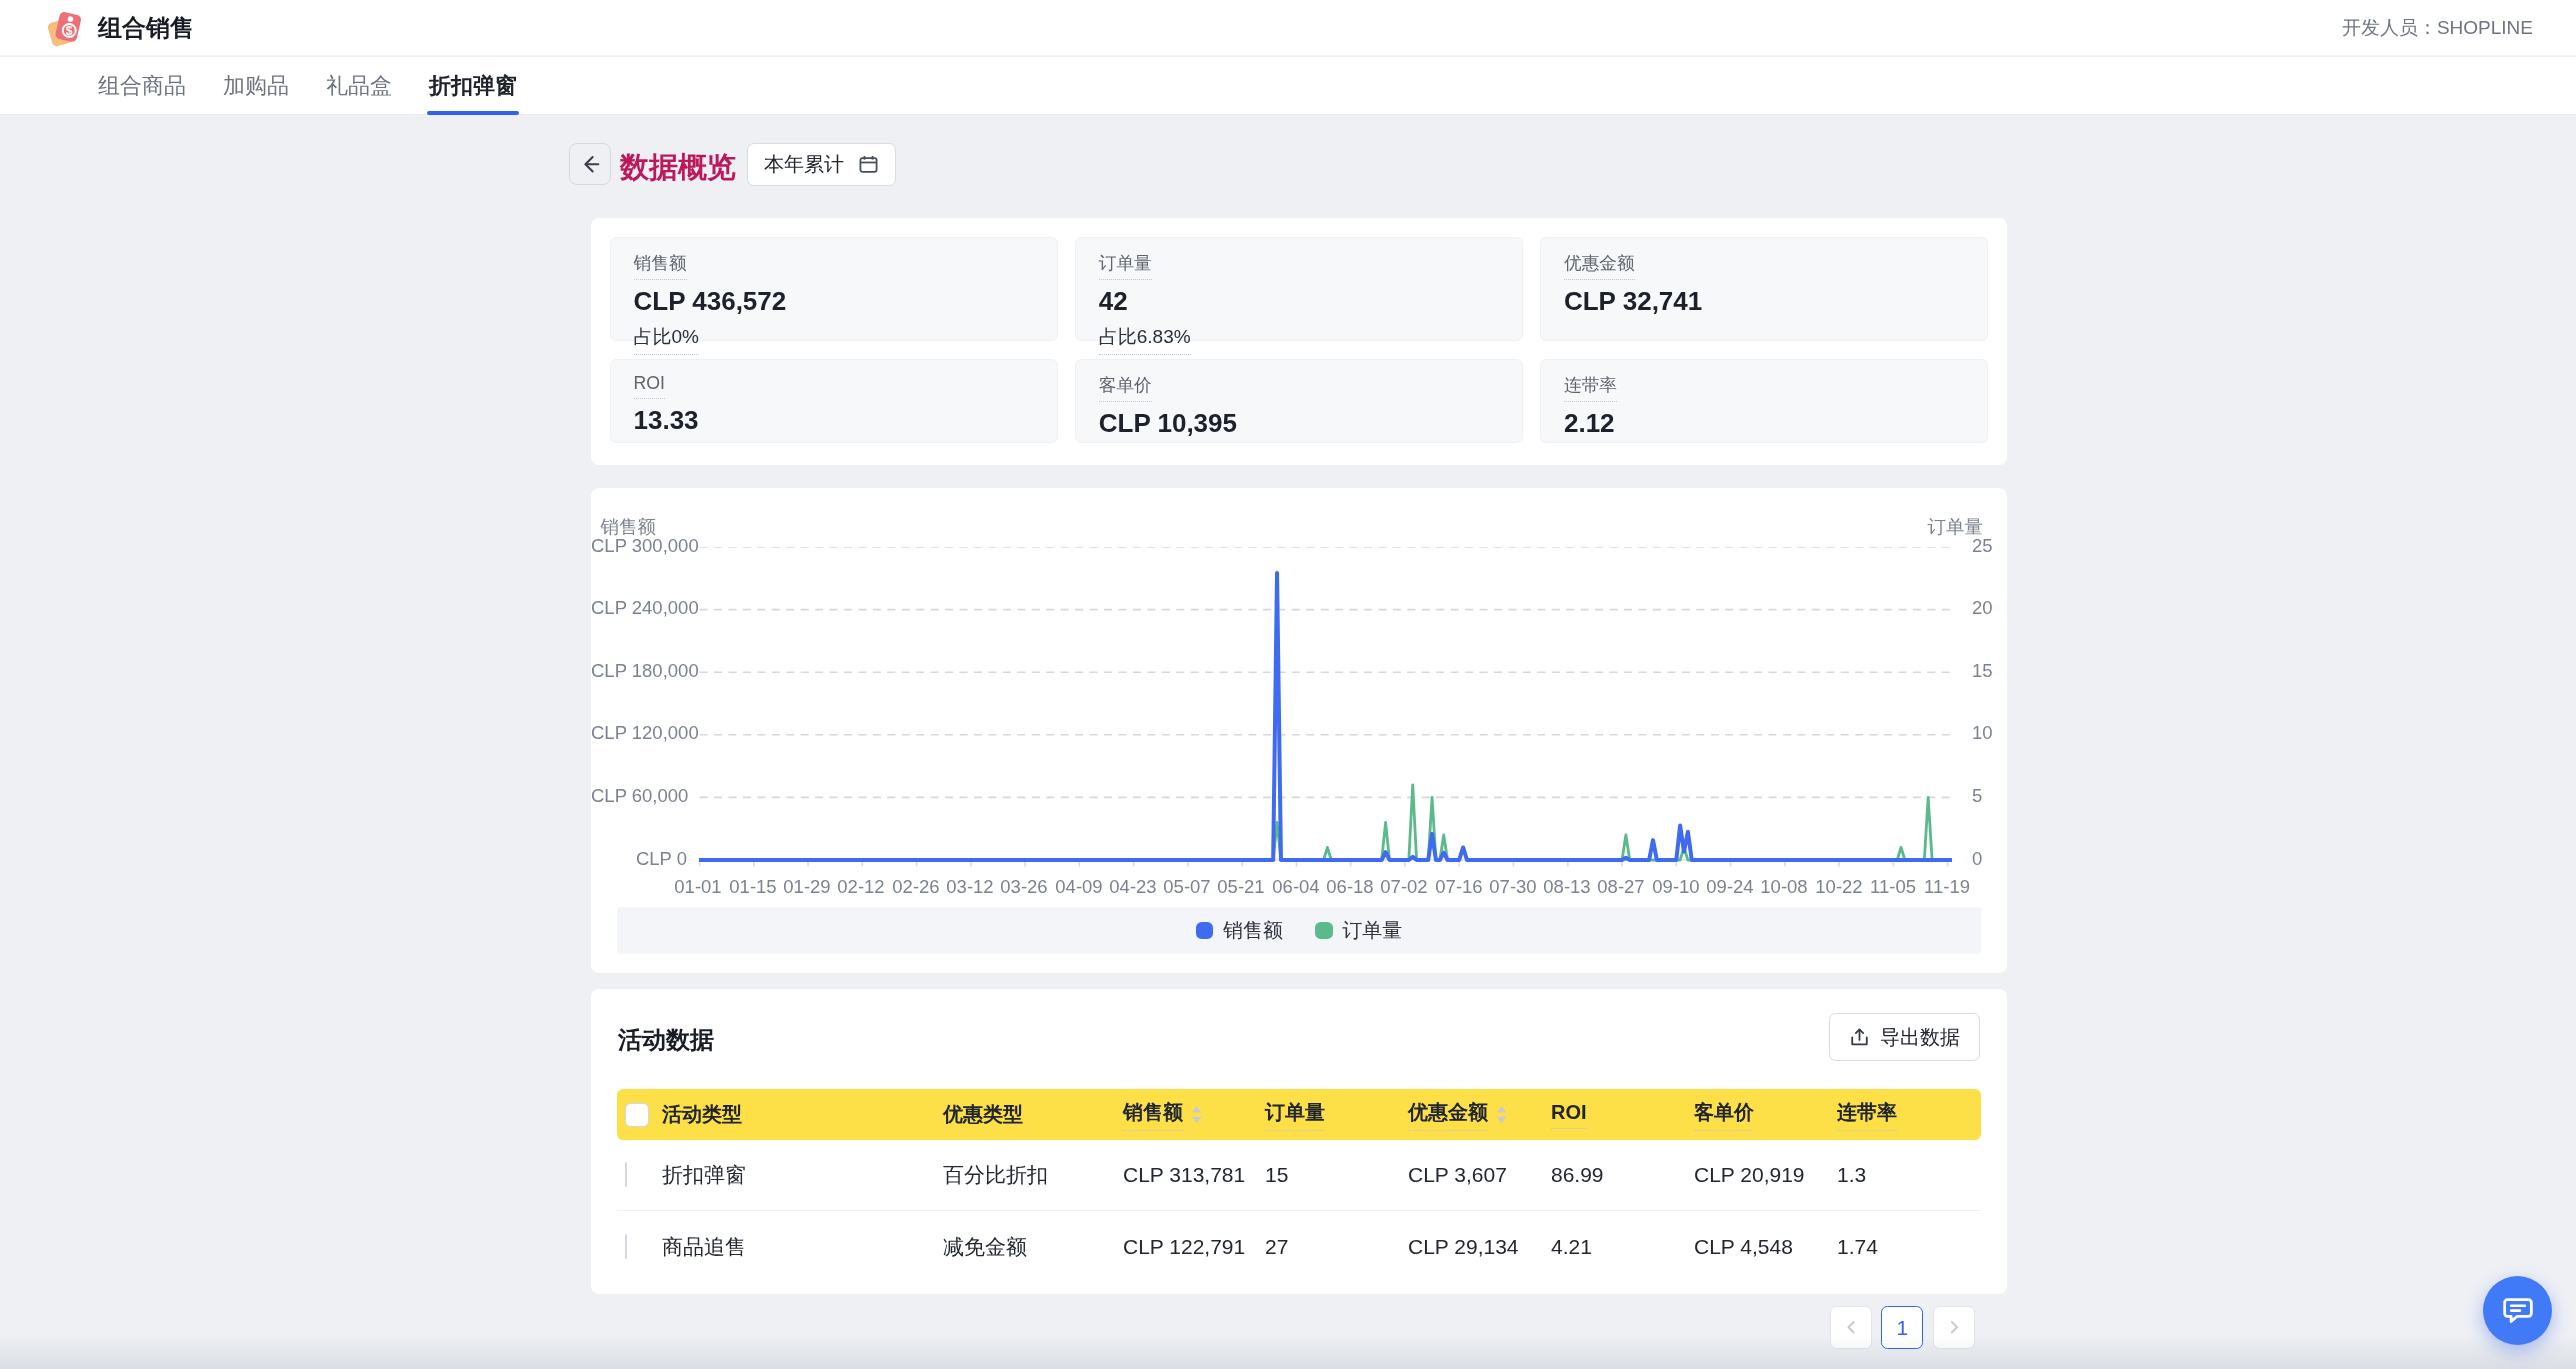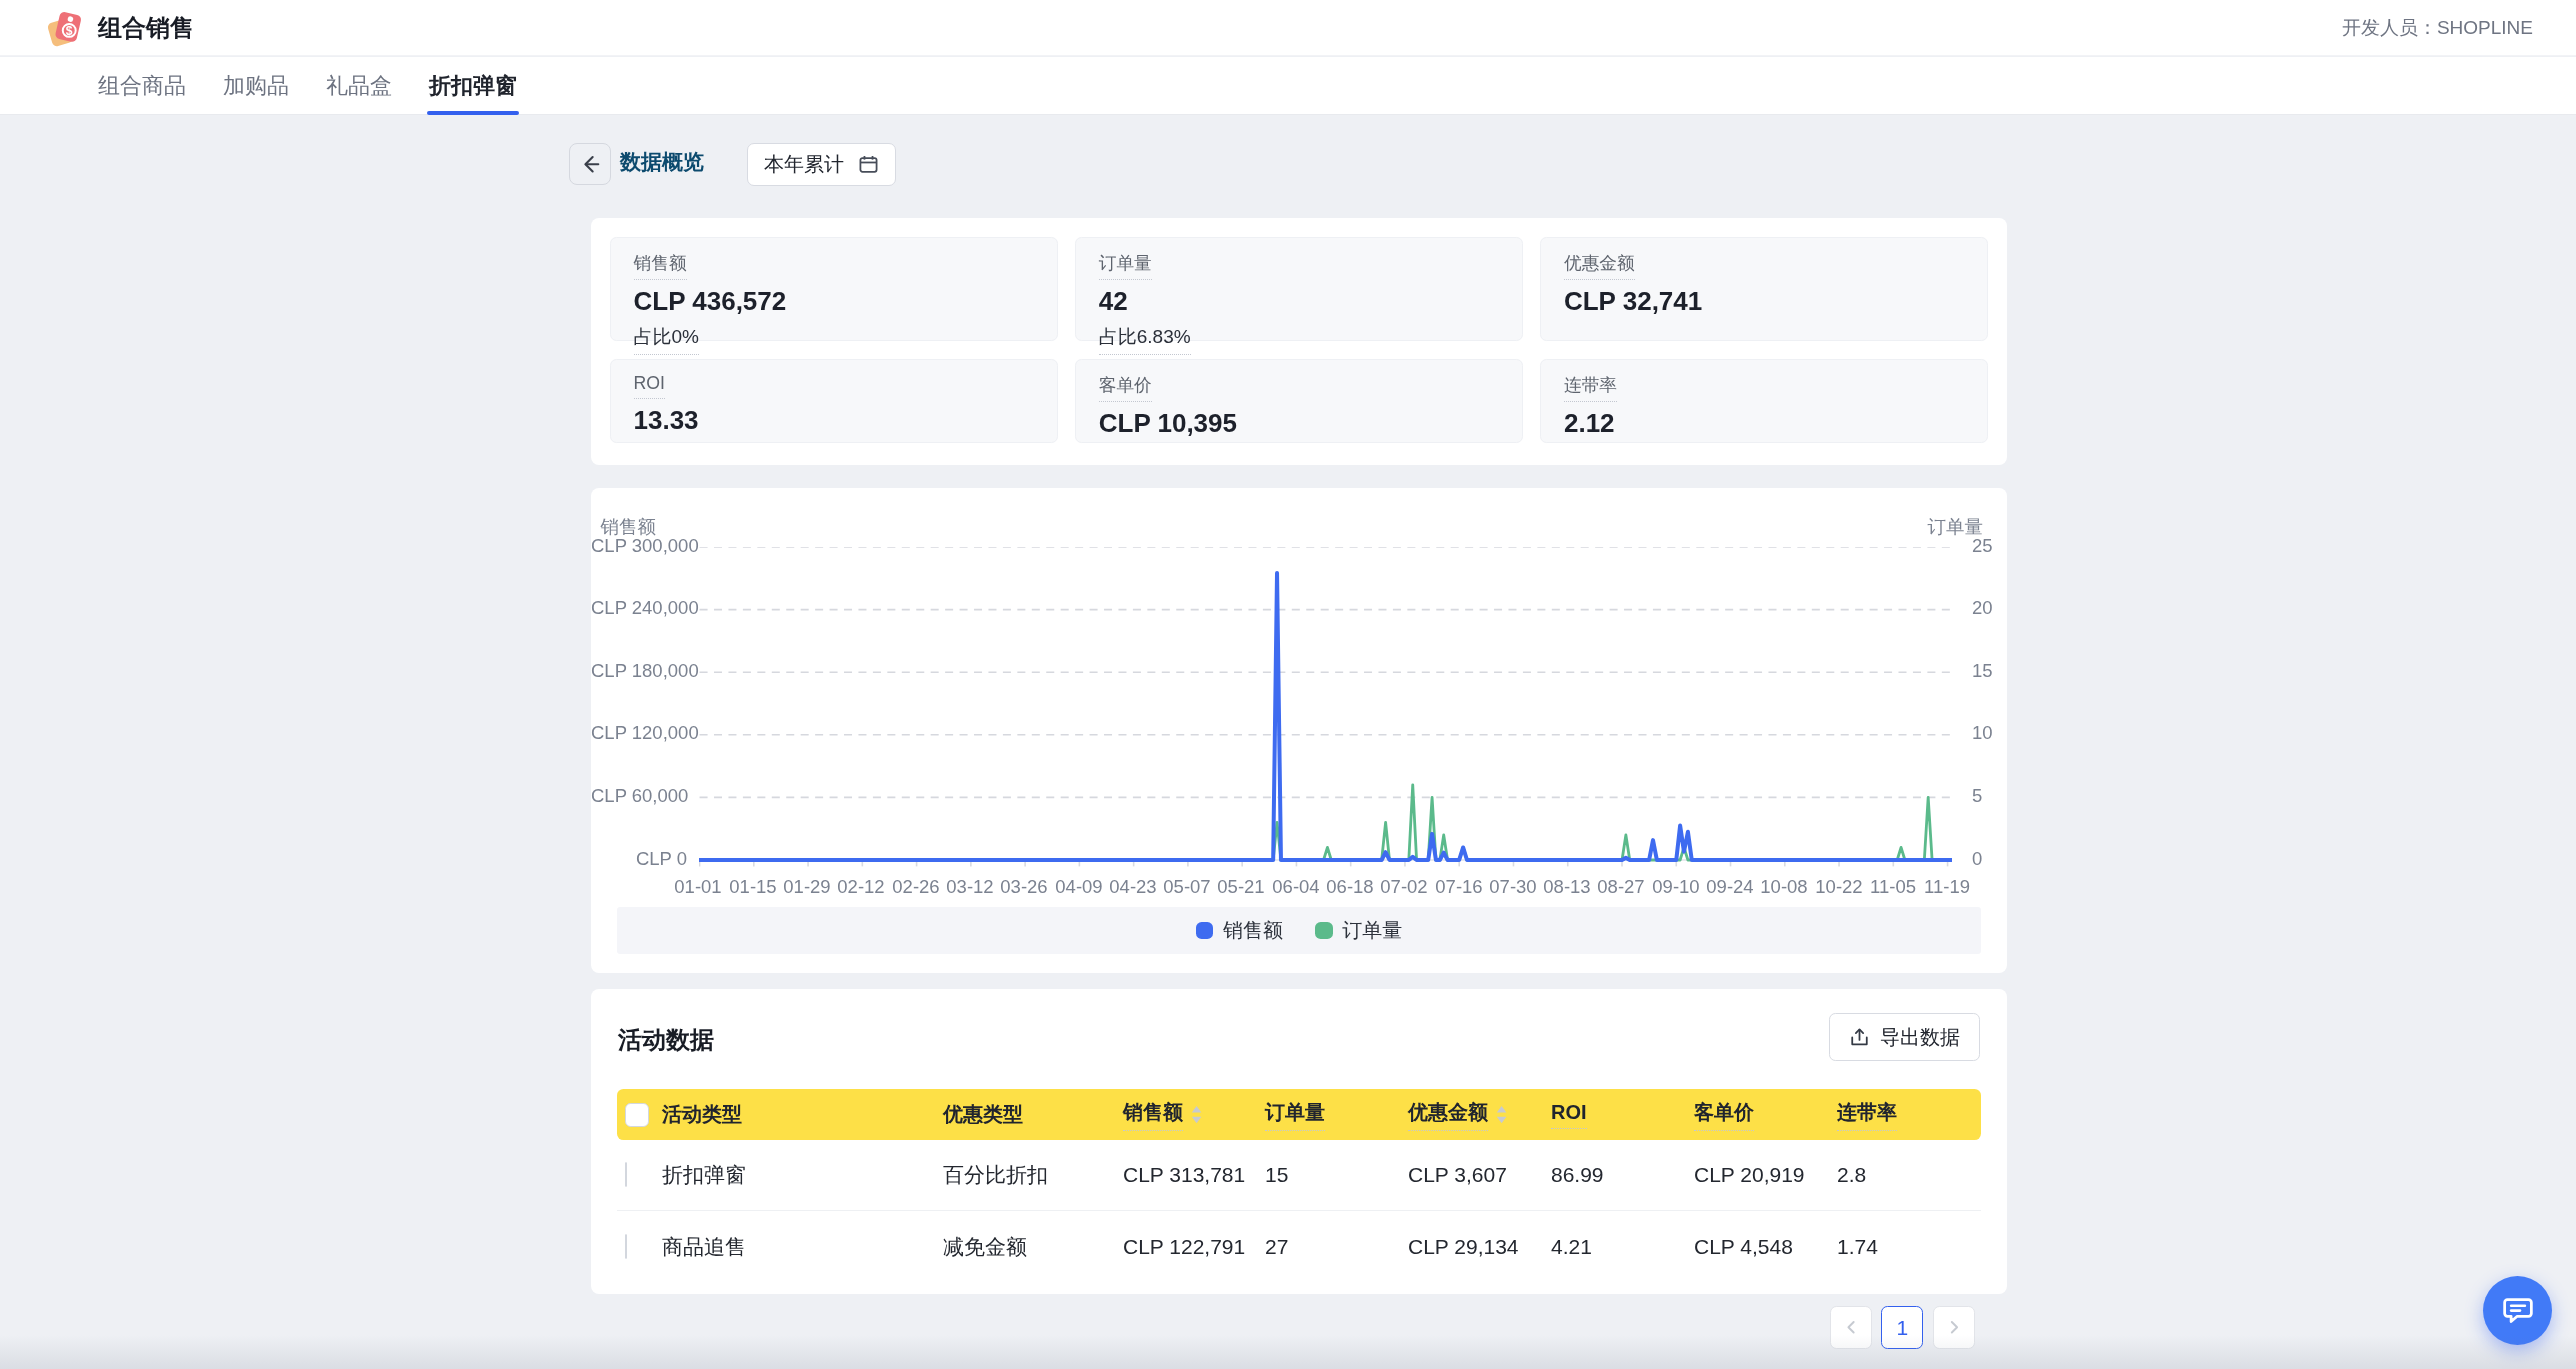--- a/index.html
+++ b/index.html
@@ -14,21 +14,21 @@
   .app-title { position:absolute; left:98px; top:0; height:56px; display:flex; align-items:center; font-size:24px; font-weight:700; color:#181c25; }
   .dev-label { position:absolute; right:43px; top:0; height:56px; display:flex; align-items:center; font-size:19px; color:#6e7482; }
   
   .tabbar { position:absolute; top:57px; left:0; right:0; height:58px; background:#fff; border-bottom:0.8px solid #e8eaee; }
   .tabs { margin-left:98px; height:100%; display:flex; gap:37px; }
   .tab { position:relative; display:flex; align-items:center; font-size:22px; color:#6d7381; cursor:pointer; }
   .tab.active { color:#20242d; font-weight:600; }
   .tab.active::after { content:""; position:absolute; left:-2.4px; right:-2.4px; bottom:-0.8px; height:4px; border-radius:2.4px; background:#3360ee; }
   
   .back-btn { position:absolute; left:569px; top:143px; width:42px; height:42px; border:0.8px solid #d5d8df; border-radius:8px; display:flex; align-items:center; justify-content:center; cursor:pointer; }
-  .page-title { position:absolute; left:620px; top:148px; font-size:21px; font-weight:700; color:#0c4a6e; }
+  .page-title { position:absolute; left:620px; top:148px; font-size:29px; font-weight:700; color:#be185d; }
   .date-select { position:absolute; left:747px; top:143px; width:149px; height:43px; background:#fff; border:0.8px solid #d8dbe2; border-radius:7px; display:flex; align-items:center; justify-content:space-between; padding:0 16px; font-size:20px; color:#21252e; cursor:pointer; }
   
   .panel { position:absolute; left:591px; width:1416px; background:#fff; border-radius:8px; }
   .metrics-panel { top:218px; height:247px; }
   .metrics-grid { position:absolute; inset:19px; display:grid; grid-template-columns:repeat(3,1fr); grid-template-rows:104px 84px; gap:17.7px; }
   .metric-card { background:#f7f8fa; border:0.8px solid #eef0f4; border-radius:6.4px; padding:13px 22.5px 8px 22.5px; }
   .metric-label { display:inline-block; font-size:17.7px; color:#5e646e; }
   .dotted { border-bottom:1.6px dotted #c3c7d0; padding-bottom:4px; }
   .metric-value { font-size:26px; font-weight:700; color:#1d212b; margin-top:6.4px; }
   .metric-sub { display:inline-block; font-size:19px; color:#2a2f39; margin-top:6.4px; }
@@ -285,21 +285,21 @@
     </div>
     <div class="tgrid trow divided">
       <div><span class="checkbox"></span></div>
       <div>折扣弹窗</div>
       <div>百分比折扣</div>
       <div>CLP 313,781</div>
       <div>15</div>
       <div>CLP 3,607</div>
       <div>86.99</div>
       <div>CLP 20,919</div>
-      <div>2.8</div>
+      <div>1.3</div>
     </div>
     <div class="tgrid trow">
       <div><span class="checkbox"></span></div>
       <div>商品追售</div>
       <div>减免金额</div>
       <div>CLP 122,791</div>
       <div>27</div>
       <div>CLP 29,134</div>
       <div>4.21</div>
       <div>CLP 4,548</div>

